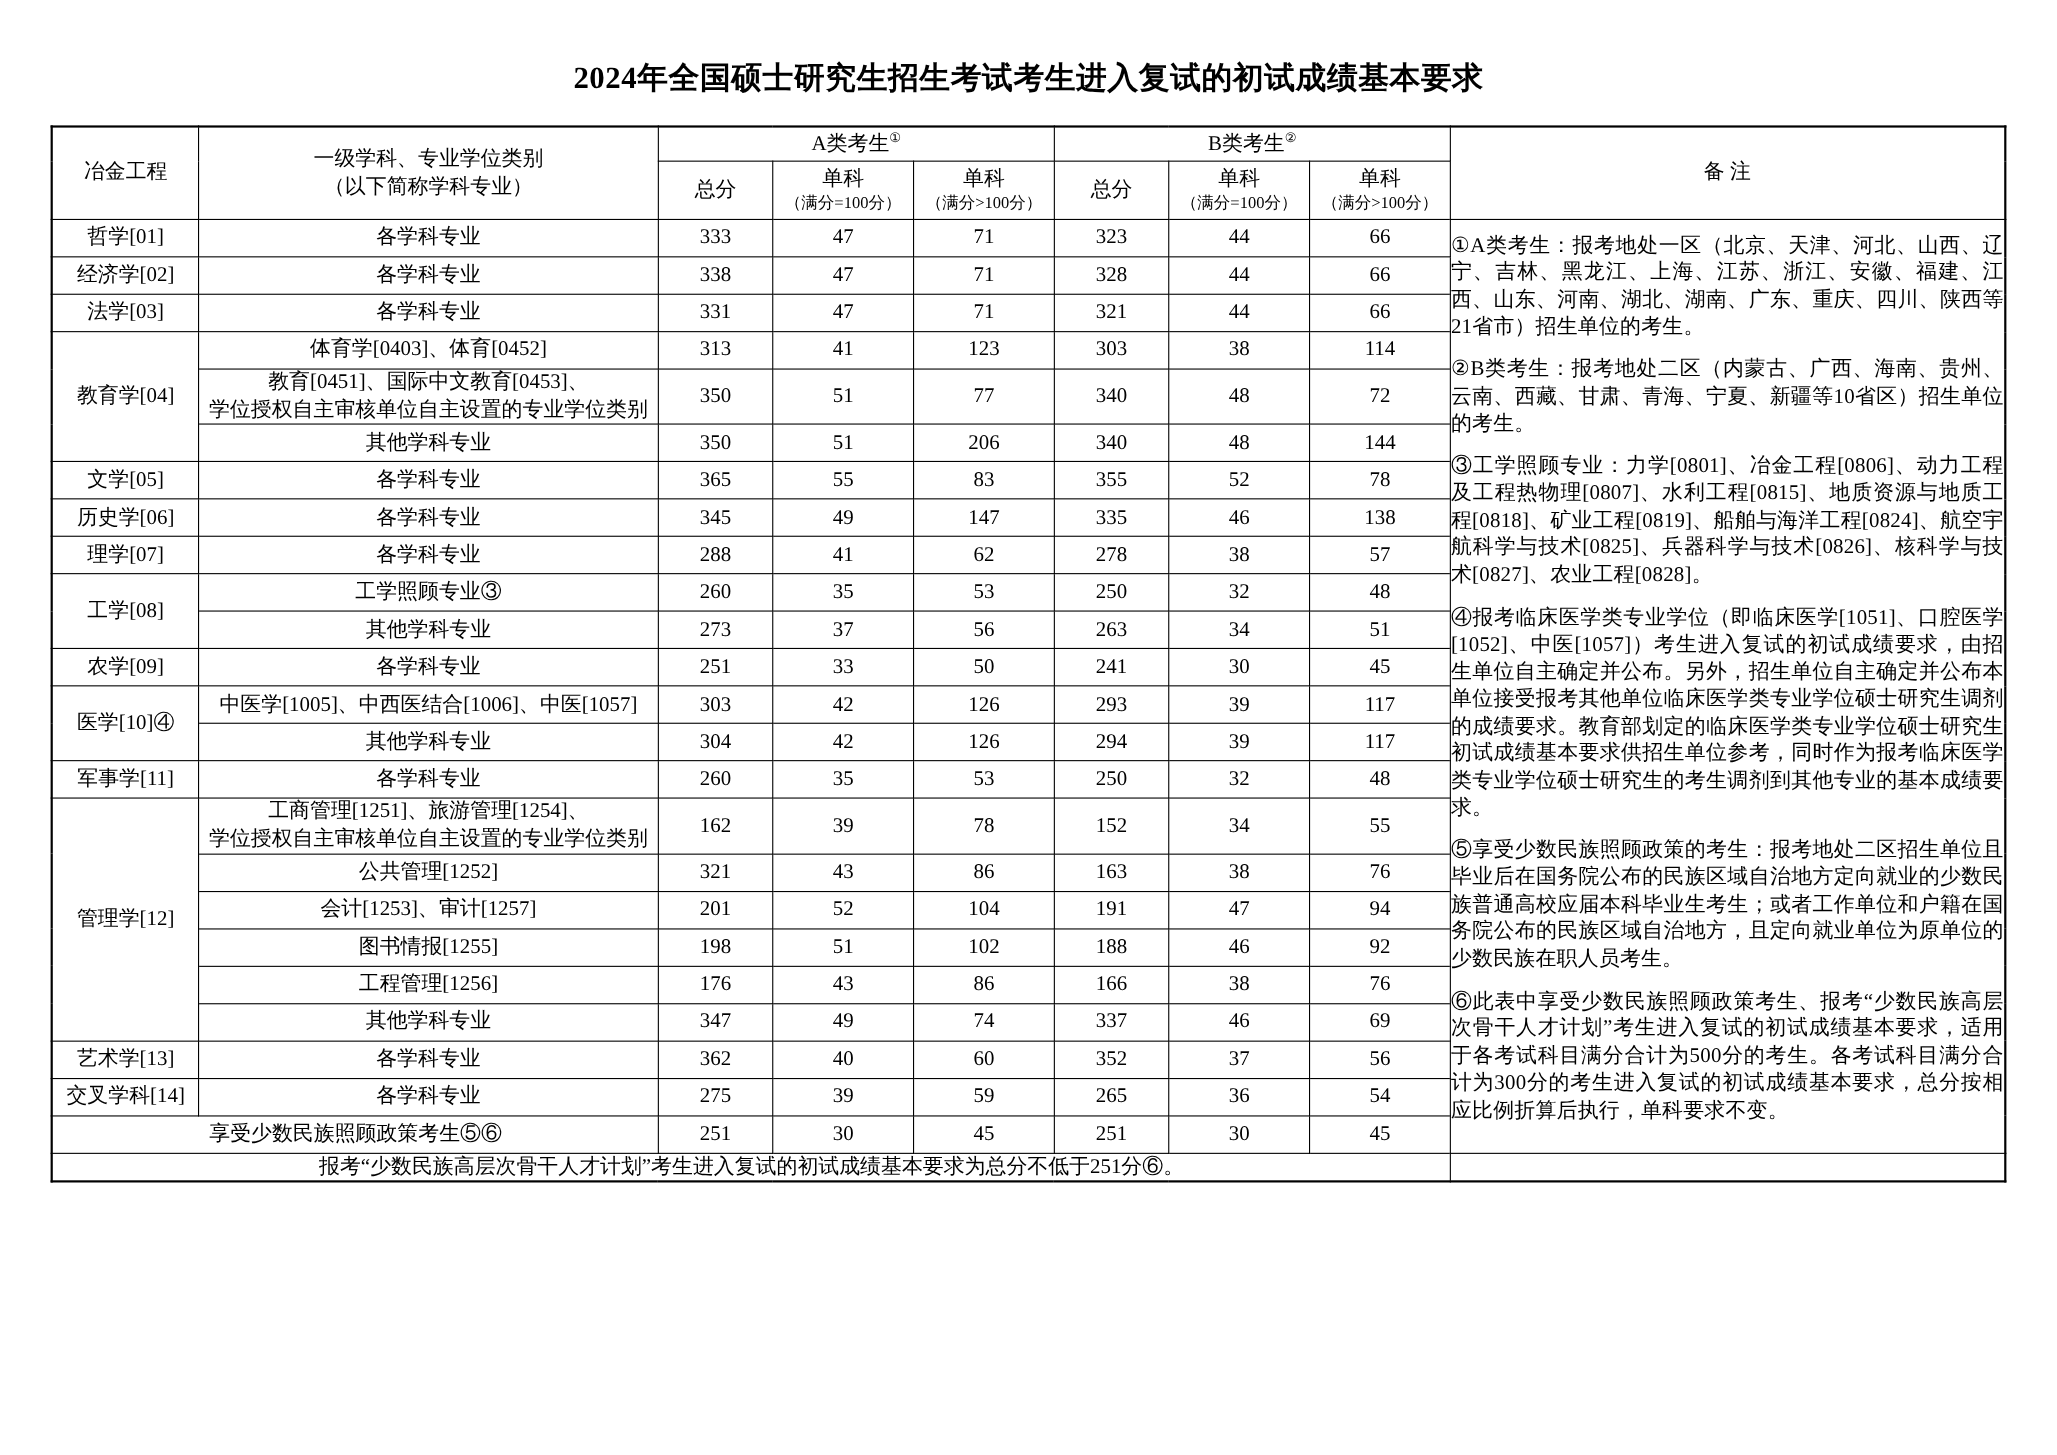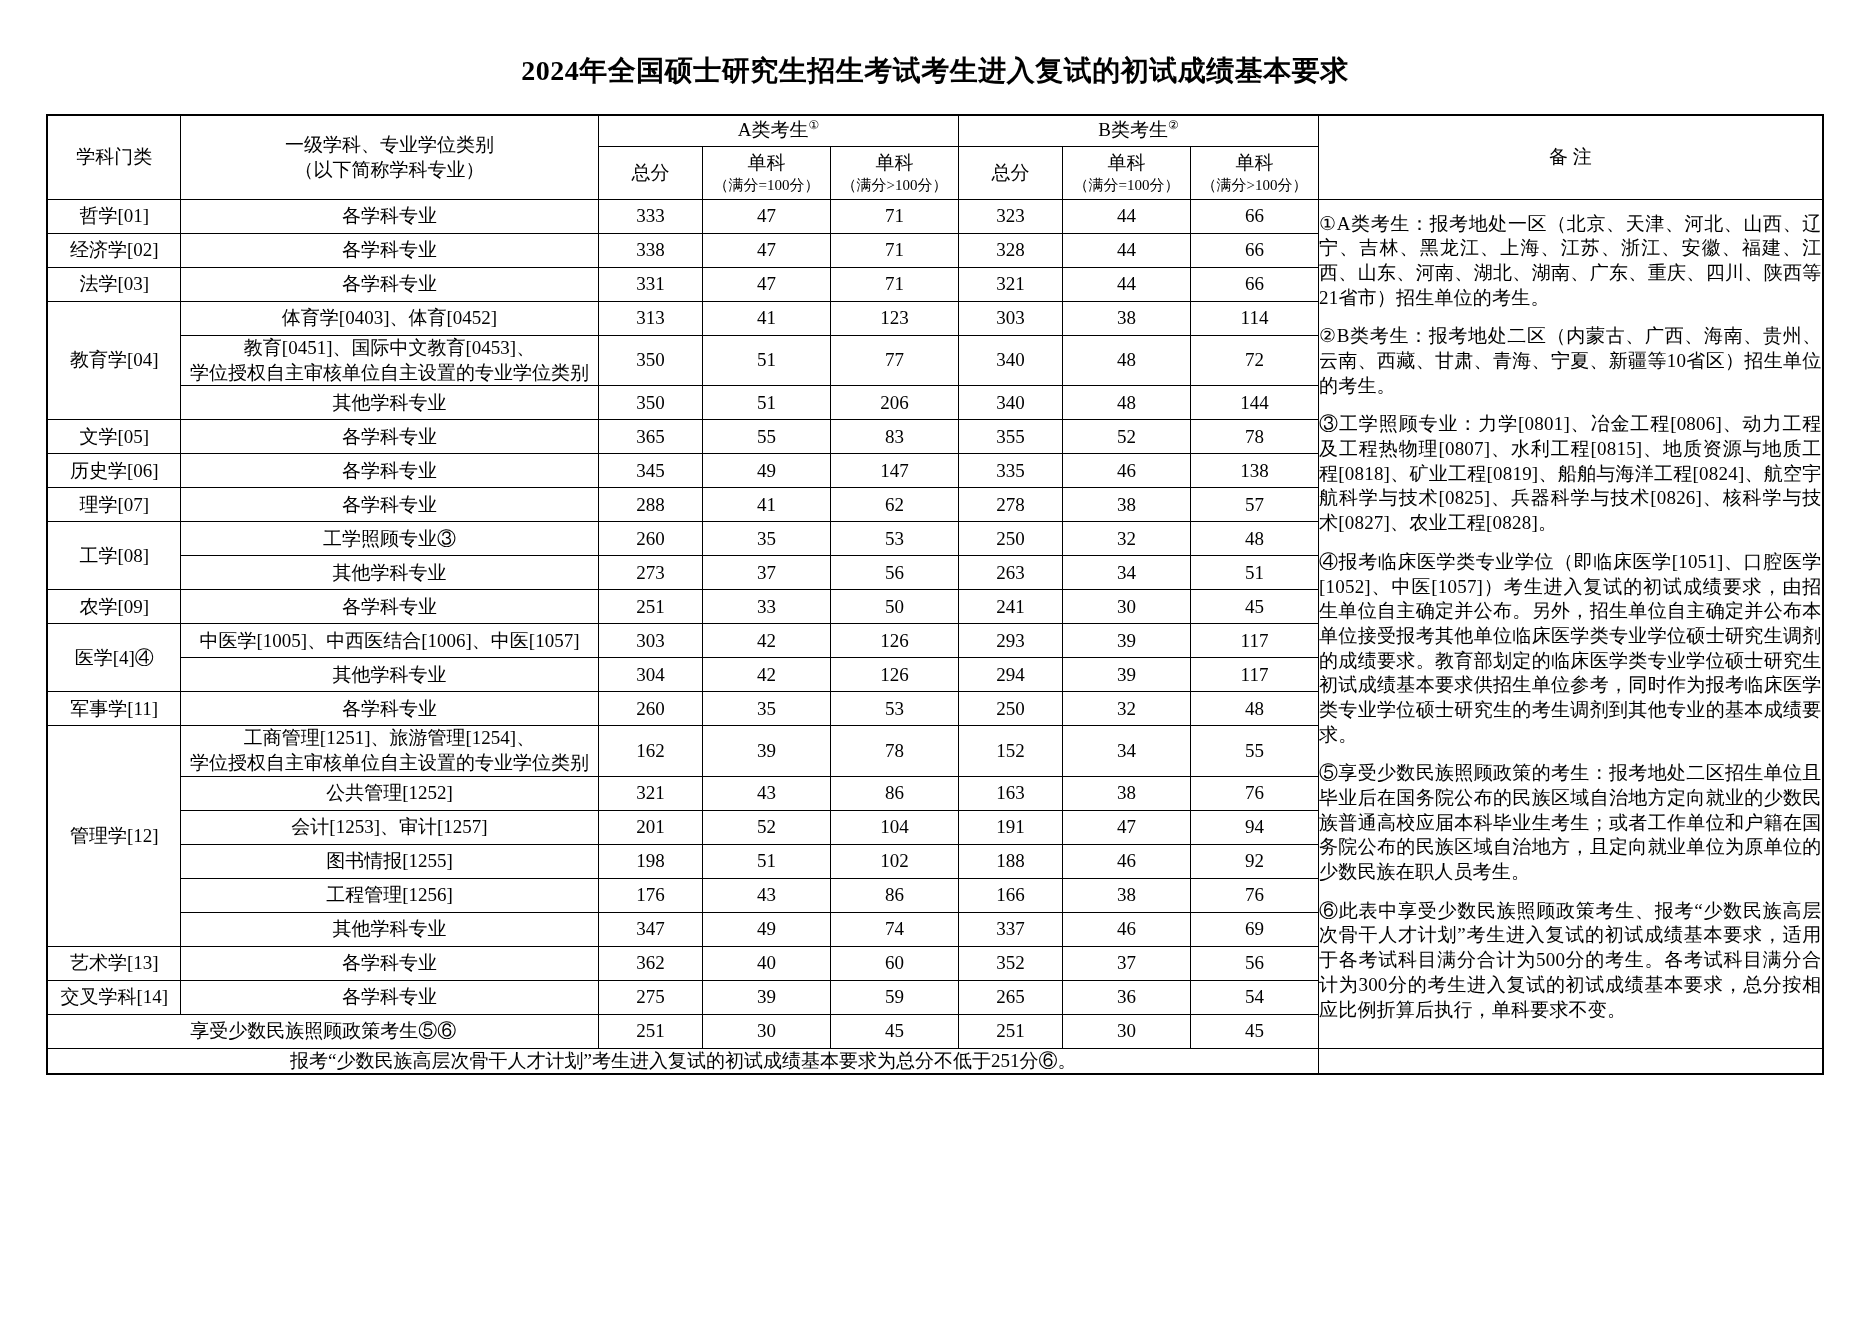--- a/index.html
+++ b/index.html
@@ -102,21 +102,21 @@
       <col style="width:104px">
       <col style="width:128px">
       <col style="width:128px">
       <col style="width:104px">
       <col style="width:128px">
       <col style="width:128px">
       <col style="width:504px">
     </colgroup>
     <thead>
       <tr>
-        <th rowspan="2" class="hdr hdr-big" style="height:42px">学科门类</th>
+        <th rowspan="2" class="hdr hdr-big" style="height:42px">冶金工程</th>
         <th rowspan="2" class="hdr hdr-big">
           <div>一级学科、专业学位类别</div>
           <div>（以下简称学科专业）</div>
         </th>
         <th colspan="3" class="hdr hdr-big">
           <span>A类考生</span><span class="sup">①</span>
         </th>
         <th colspan="3" class="hdr hdr-big">
           <span>B类考生</span><span class="sup">②</span>
         </th>
@@ -288,21 +288,21 @@
             <div>各学科专业</div>
           </td>
           <td class="num">251</td>
           <td class="num">33</td>
           <td class="num">50</td>
           <td class="num">241</td>
           <td class="num">30</td>
           <td class="num">45</td>
         </tr>
         <tr class="row-h">
-          <td class="bigcat" rowspan="2">医学[4]④</td>
+          <td class="bigcat" rowspan="2">医学[10]④</td>
           <td class="subj">
             <div>中医学[1005]、中西医结合[1006]、中医[1057]</div>
           </td>
           <td class="num">303</td>
           <td class="num">42</td>
           <td class="num">126</td>
           <td class="num">293</td>
           <td class="num">39</td>
           <td class="num">117</td>
         </tr>

